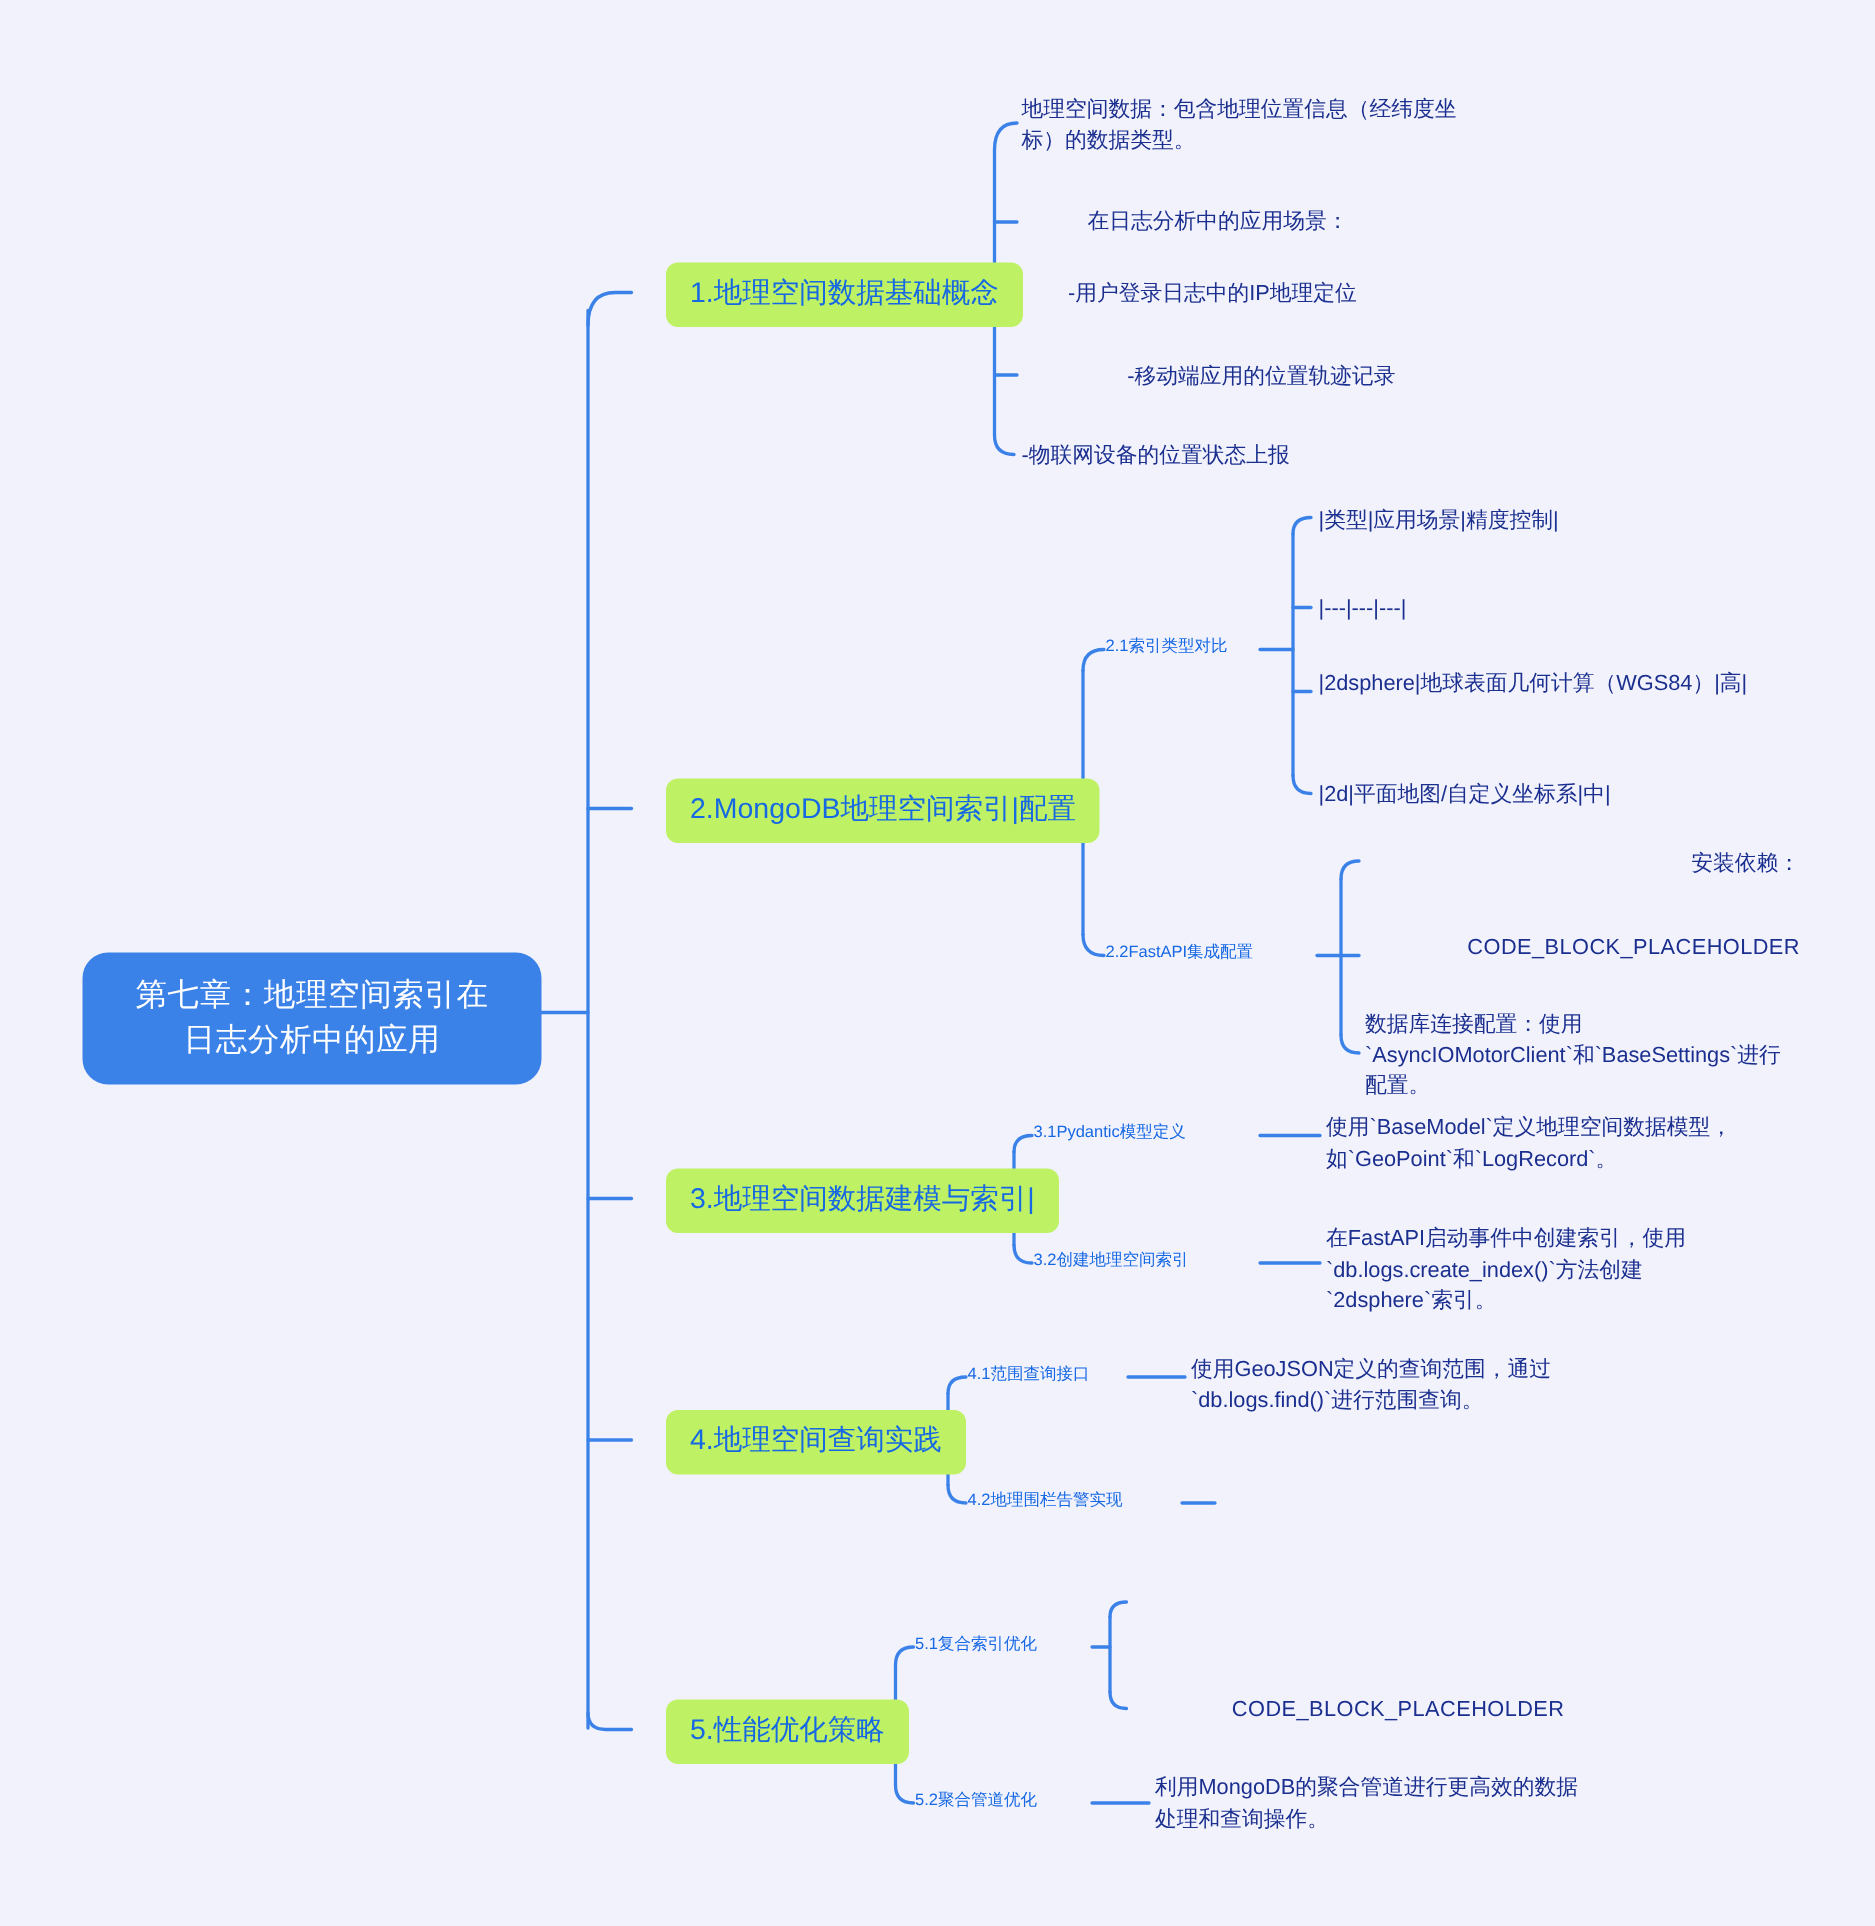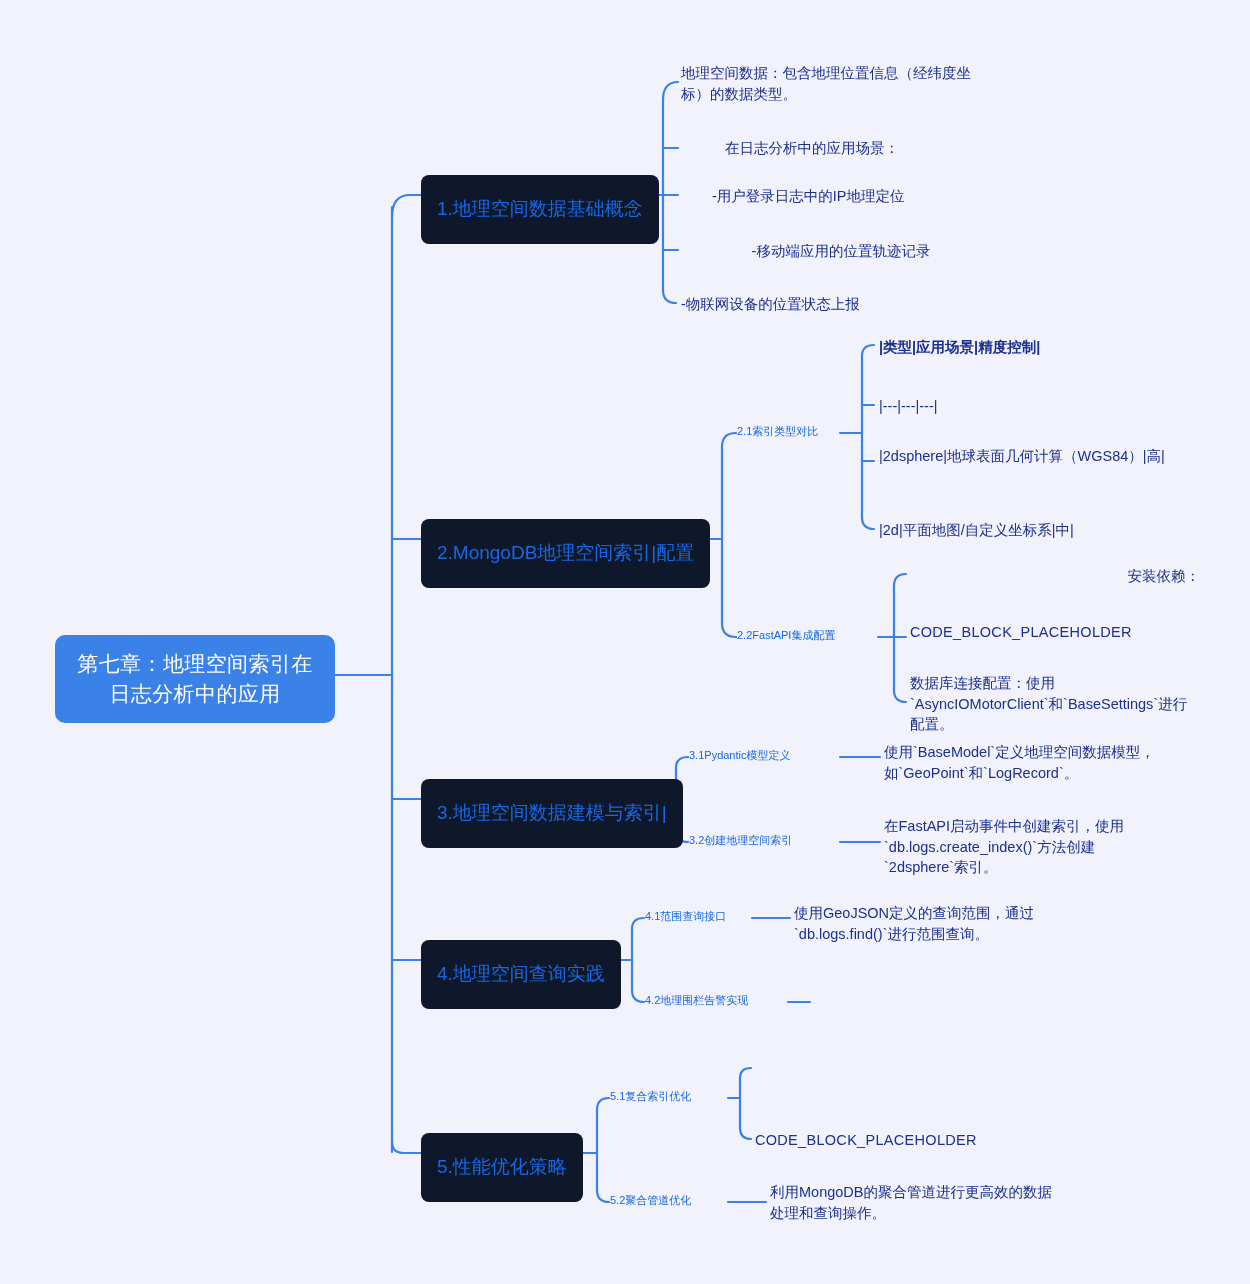--- a/index.html
+++ b/index.html
@@ -36,27 +36,28 @@
     font-size: 21px;
     line-height: 1.42;
     padding: 14px 20px;
     letter-spacing: 0.4px;
     white-space: pre-line;
   }
 
   
   .l1-node {
     position: absolute;
-    background: #0f172a;
+    background: #bef264;
     color: #1668e3;
     border-radius: 8px;
     font-size: 19px;
     line-height: 1.3;
-    padding: 22px 16px;
+    padding: 9px 16px;
     white-space: nowrap;
+    margin-left: 23px;
   }
 
   
   .l2-node {
     position: absolute;
     color: #1668e3;
     font-size: 11px;
     line-height: 1.35;
     white-space: nowrap;
     text-align: right;
@@ -64,20 +65,21 @@
 
   
   .leaf-node {
     position: absolute;
     color: #1b2f8f;
     font-size: 14.5px;
     line-height: 1.42;
   }
   .leaf-node.code {
     letter-spacing: 0.3px;
+    text-align: right;
   }
 </style>
 </head>
 <body>
 
 <div id="canvas">
 
   <svg id="edges" viewBox="0 0 1250 1284" xmlns="http://www.w3.org/2000/svg">
     <g fill="none" stroke="#3b82e8" stroke-width="2.2" stroke-linecap="round">
 
@@ -140,36 +142,36 @@
 
       <path d="M728,1098 L740,1098"></path>
       <path d="M740,1078 Q740,1068 751,1068"></path>
       <path d="M740,1078 L740,1128"></path>
       <path d="M740,1128 Q740,1139 751,1139"></path>
 
       <path d="M728,1202 L766,1202"></path>
     </g>
   </svg>
 
-  <div class="root-node" style="left:55px; top:635px; width:280px;">第七章：地理空间索引在
+  <div class="root-node" style="left:55px; top:635px; width:306px;border-radius:17px;">第七章：地理空间索引在
 日志分析中的应用</div>
 
   <div class="l1-node" style="left:421px; top:175px;">1.地理空间数据基础概念</div>
 
   <div class="leaf-node" style="left:681px; top:63px; width:305px;">地理空间数据：包含地理位置信息（经纬度坐标）的数据类型。</div>
   <div class="leaf-node" style="left:681px; top:138px; width:320px;margin-left:44px;">在日志分析中的应用场景：</div>
   <div class="leaf-node" style="left:712px; top:186px; width:320px;">-用户登录日志中的IP地理定位</div>
   <div class="leaf-node" style="left:681px; top:241px; width:320px;text-align:center;">-移动端应用的位置轨迹记录</div>
   <div class="leaf-node" style="left:681px; top:294px; width:320px;">-物联网设备的位置状态上报</div>
 
   <div class="l1-node" style="left:421px; top:519px;">2.MongoDB地理空间索引|配置</div>
 
   <div class="l2-node" style="left:737px; top:424px;">2.1索引类型对比</div>
 
-  <div class="leaf-node" style="left:879px; top:337px; width:300px;font-weight:bold;">|类型|应用场景|精度控制|</div>
+  <div class="leaf-node" style="left:879px; top:337px; width:300px;">|类型|应用场景|精度控制|</div>
   <div class="leaf-node" style="left:879px; top:396px; width:300px;">|---|---|---|</div>
   <div class="leaf-node" style="left:879px; top:446px; width:296px;">|2dsphere|地球表面几何计算（WGS84）|高|</div>
   <div class="leaf-node" style="left:879px; top:520px; width:300px;">|2d|平面地图/自定义坐标系|中|</div>
 
   <div class="l2-node" style="left:737px; top:628px;">2.2FastAPI集成配置</div>
 
   <div class="leaf-node" style="left:910px; top:566px; width:290px;text-align:right;">安装依赖：</div>
   <div class="leaf-node code" style="left:910px; top:622px; width:290px;">CODE_BLOCK_PLACEHOLDER</div>
   <div class="leaf-node" style="left:910px; top:673px; width:280px;">数据库连接配置：使用`AsyncIOMotorClient`和`BaseSettings`进行配置。</div>
 

